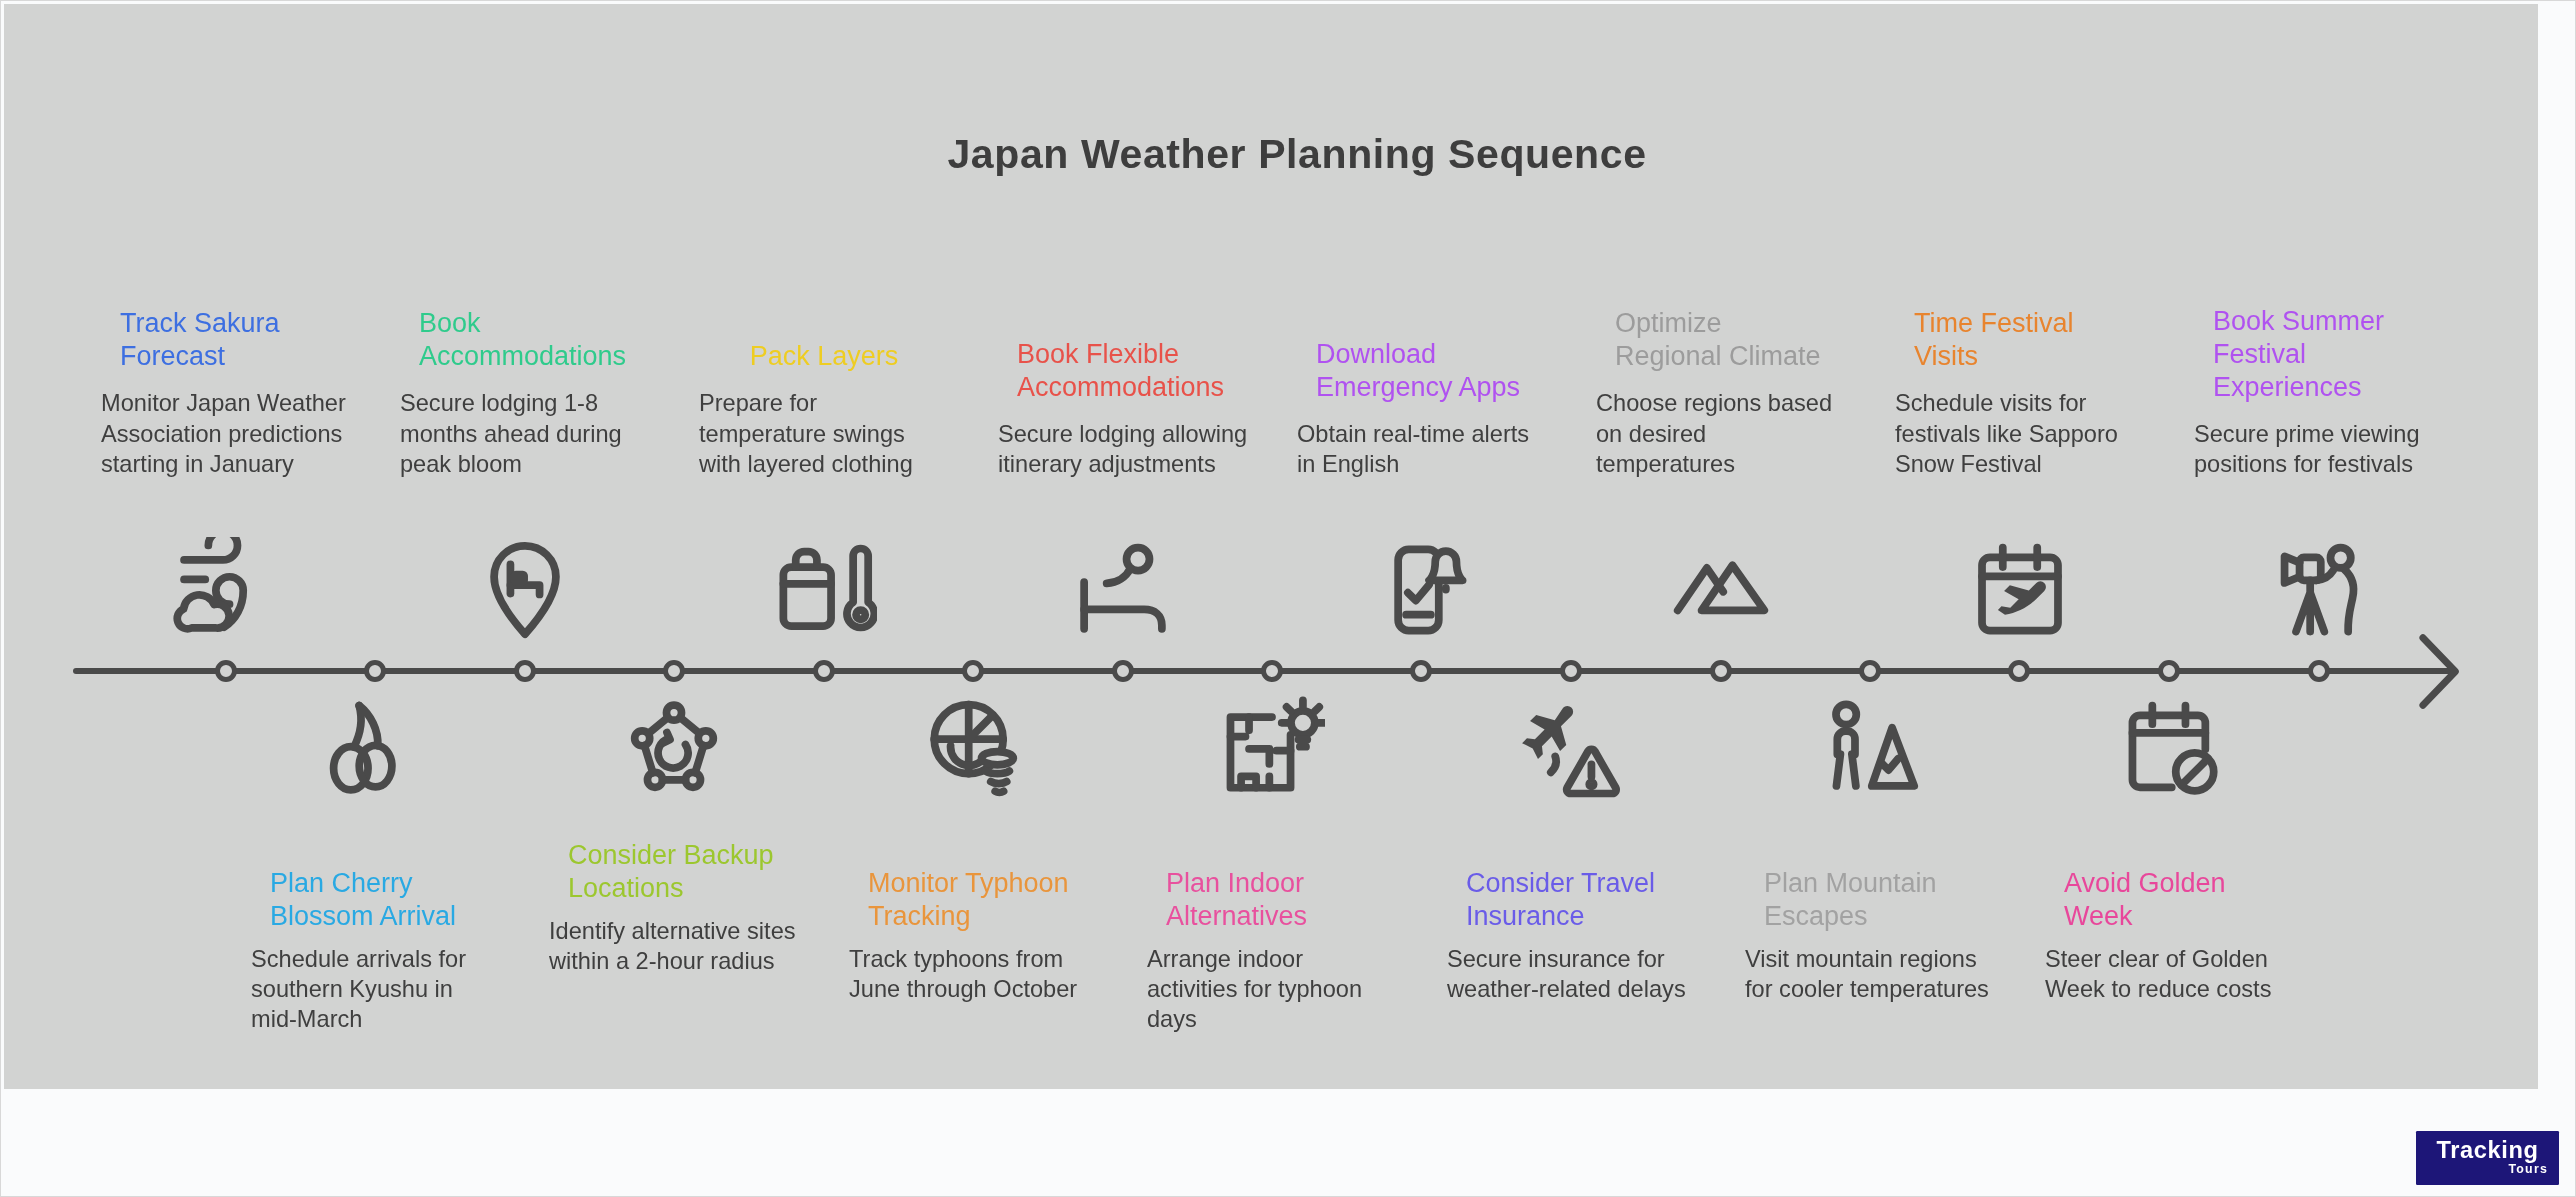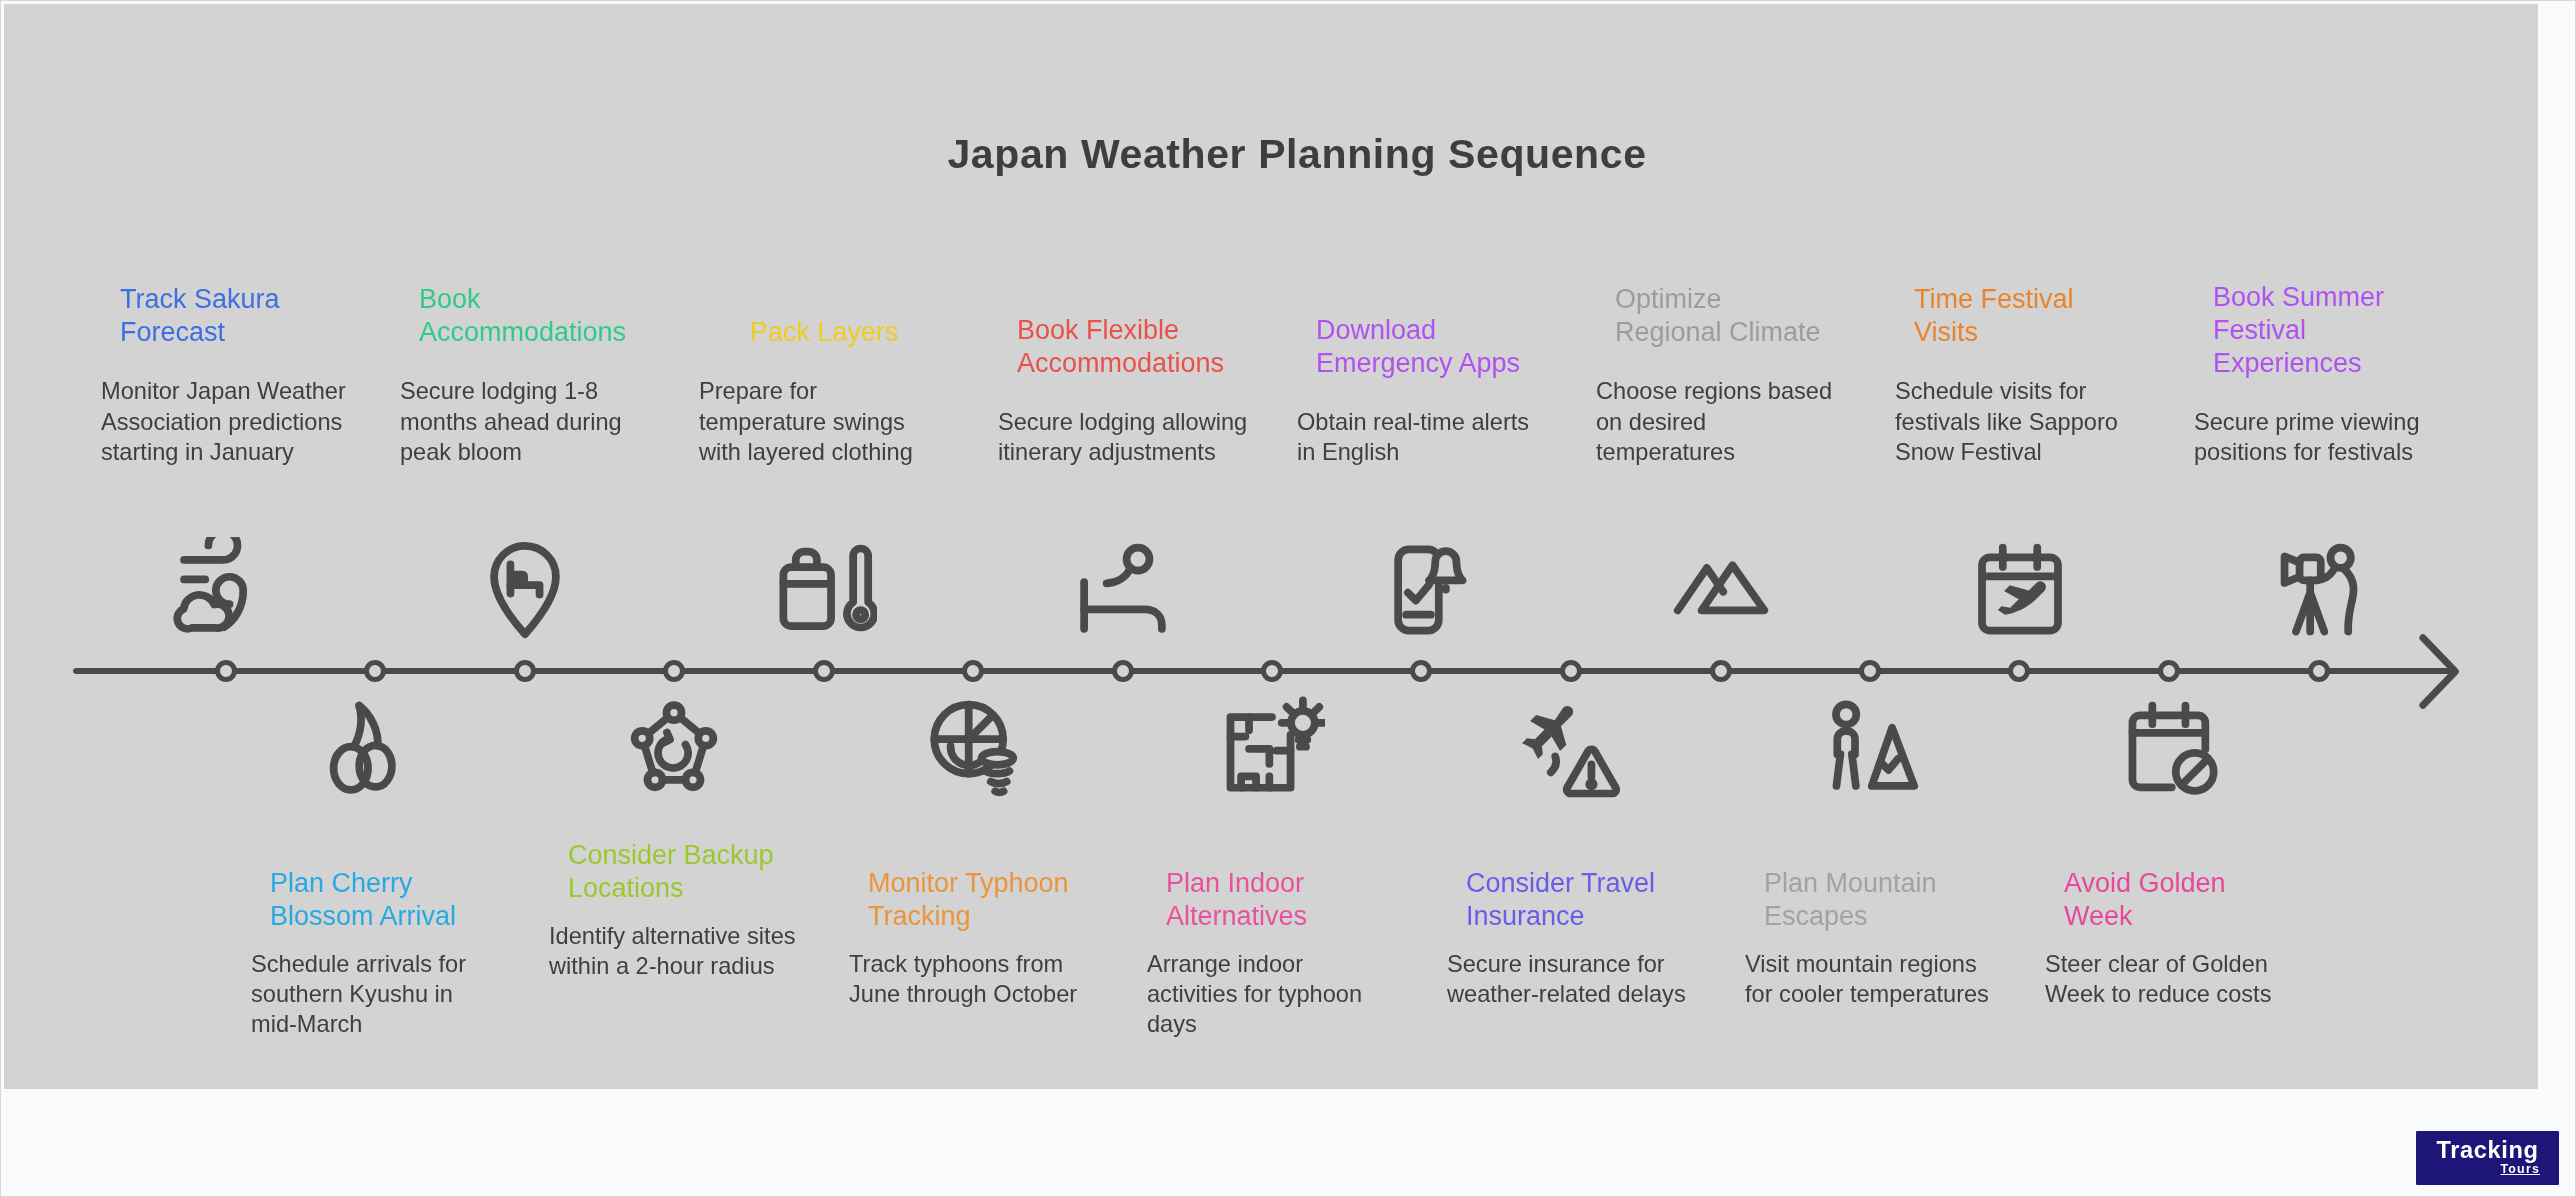--- a/index.html
+++ b/index.html
@@ -6,26 +6,26 @@
   body{width:2576px;height:1197px;font-family:"Liberation Sans",sans-serif;background:#fafbfc;}
   .page{position:relative;width:2576px;height:1197px;background:#fafbfc;border:0.6px solid #d8d8d8;box-sizing:border-box;overflow:hidden;}
   .canvas{position:absolute;left:2.5px;top:2.5px;width:2534px;height:1085px;background:#d2d3d2;}
   .main-title{position:absolute;left:0;top:122px;width:2576px;text-align:center;font-size:41px;font-weight:700;color:#3e3e3e;margin:8px;letter-spacing:0.6px;}
   .tl-line{position:absolute;left:72px;top:667px;width:2380px;height:6.2px;background:#4a4a4a;border-radius:3.1px;}
   .tl-arrow{position:absolute;left:2418px;top:633px;}
   .node{position:absolute;width:22.4px;height:22.4px;border:5.6px solid #4a4a4a;border-radius:50%;background:#d2d3d2;box-sizing:border-box;}
   .item{position:absolute;width:274px;text-align:left;}
   .item.top{display:flex;flex-direction:column;justify-content:flex-end;}
   .item-title{font-size:27px;line-height:1.22;font-weight:400;max-width:212px;margin:0 auto 11.2px auto;}
-  .item-desc{font-size:23.6px;line-height:1.28;color:#3f3f3f;max-width:250px;margin:16px auto;}
+  .item-desc{font-size:23.6px;line-height:1.28;color:#3f3f3f;max-width:250px;margin:4px auto;}
   .icon{position:absolute;width:106px;height:106px;}
   .icon svg{width:100%;height:100%;fill:none;stroke:#4a4a4a;stroke-width:1.75;stroke-linecap:round;stroke-linejoin:round;}
   .logo{position:absolute;left:2415px;top:1130px;width:143px;height:54px;display:flex;flex-direction:column;align-items:flex-end;justify-content:center;padding:0 10px;box-sizing:border-box;border-radius:1.2px;}
   .logo .brand{color:#fff;font-size:23.6px;font-weight:700;letter-spacing:0.6px;line-height:1;align-self:center;}
-  .logo .sub{color:#fff;font-size:12.4px;font-weight:700;letter-spacing:1.2px;line-height:1.2;margin-right:9px;text-decoration:underline;}
+  .logo .sub{color:#fff;font-size:12.4px;font-weight:700;letter-spacing:1.2px;line-height:1.2;margin-right:1px;}
 </style>
 </head>
 <body>
 
 <div class="page">
   <div class="canvas"></div>
   <h1 class="main-title">Japan Weather Planning Sequence</h1>
 
   <div class="tl-line"></div>
   <svg class="tl-arrow" width="44" height="75" viewBox="0 0 70 120">

